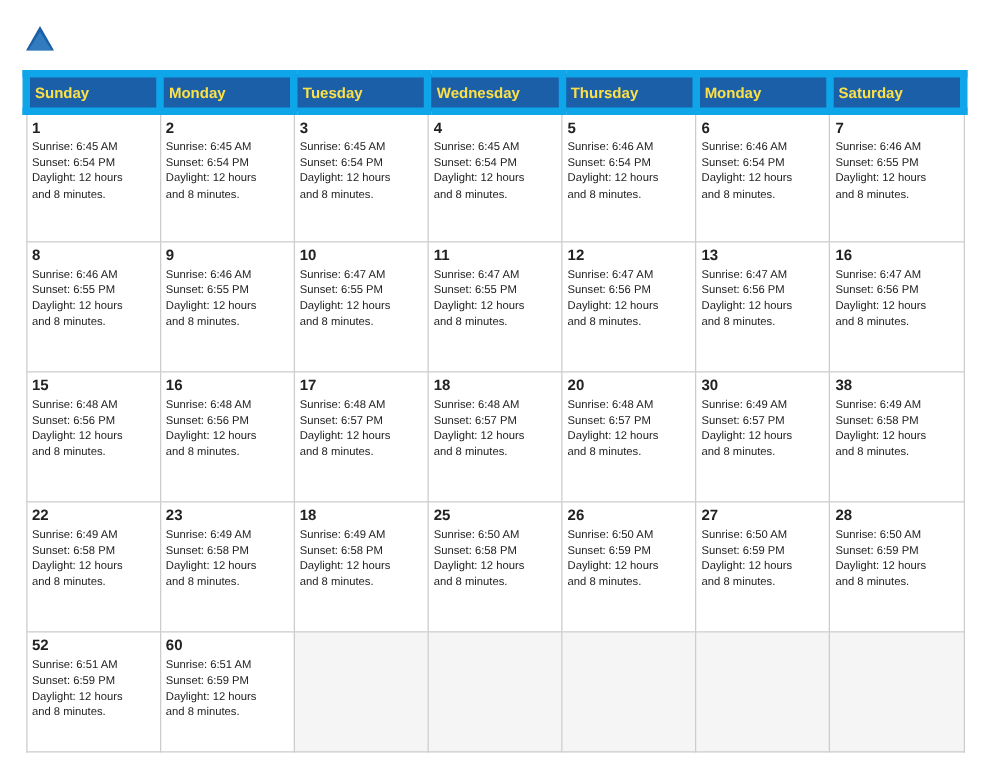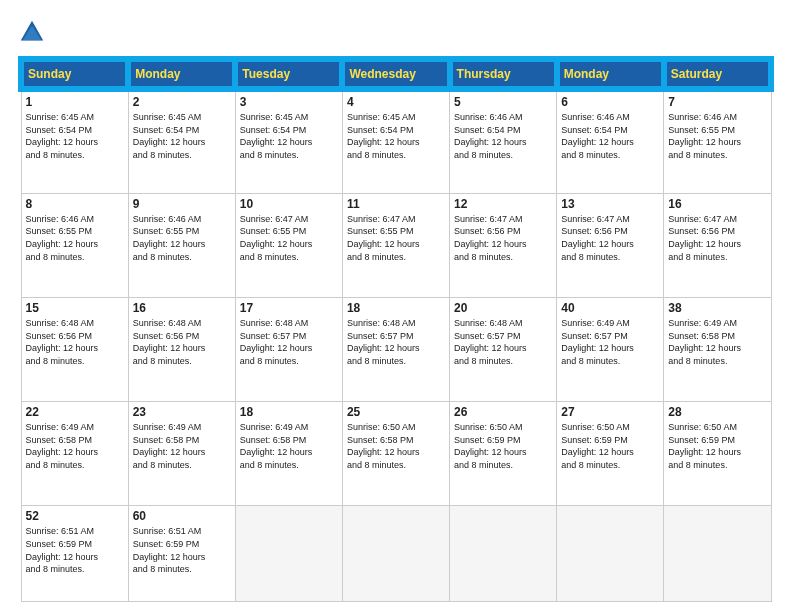--- a/index.html
+++ b/index.html
@@ -170,21 +170,21 @@
           <td><span class="day-num">15</span>
 <span class="cell-text">Sunrise: 6:48 AM<br>Sunset: 6:56 PM<br>Daylight: 12 hours<br>and 8 minutes.</span></td>
           <td><span class="day-num">16</span>
 <span class="cell-text">Sunrise: 6:48 AM<br>Sunset: 6:56 PM<br>Daylight: 12 hours<br>and 8 minutes.</span></td>
           <td><span class="day-num">17</span>
 <span class="cell-text">Sunrise: 6:48 AM<br>Sunset: 6:57 PM<br>Daylight: 12 hours<br>and 8 minutes.</span></td>
           <td><span class="day-num">18</span>
 <span class="cell-text">Sunrise: 6:48 AM<br>Sunset: 6:57 PM<br>Daylight: 12 hours<br>and 8 minutes.</span></td>
           <td><span class="day-num">20</span>
 <span class="cell-text">Sunrise: 6:48 AM<br>Sunset: 6:57 PM<br>Daylight: 12 hours<br>and 8 minutes.</span></td>
-          <td><span class="day-num">40</span>
+          <td><span class="day-num">30</span>
 <span class="cell-text">Sunrise: 6:49 AM<br>Sunset: 6:57 PM<br>Daylight: 12 hours<br>and 8 minutes.</span></td>
           <td><span class="day-num">38</span>
 <span class="cell-text">Sunrise: 6:49 AM<br>Sunset: 6:58 PM<br>Daylight: 12 hours<br>and 8 minutes.</span></td>
         </tr>
         <tr>
           <td><span class="day-num">22</span>
 <span class="cell-text">Sunrise: 6:49 AM<br>Sunset: 6:58 PM<br>Daylight: 12 hours<br>and 8 minutes.</span></td>
           <td><span class="day-num">23</span>
 <span class="cell-text">Sunrise: 6:49 AM<br>Sunset: 6:58 PM<br>Daylight: 12 hours<br>and 8 minutes.</span></td>
           <td><span class="day-num">18</span>

